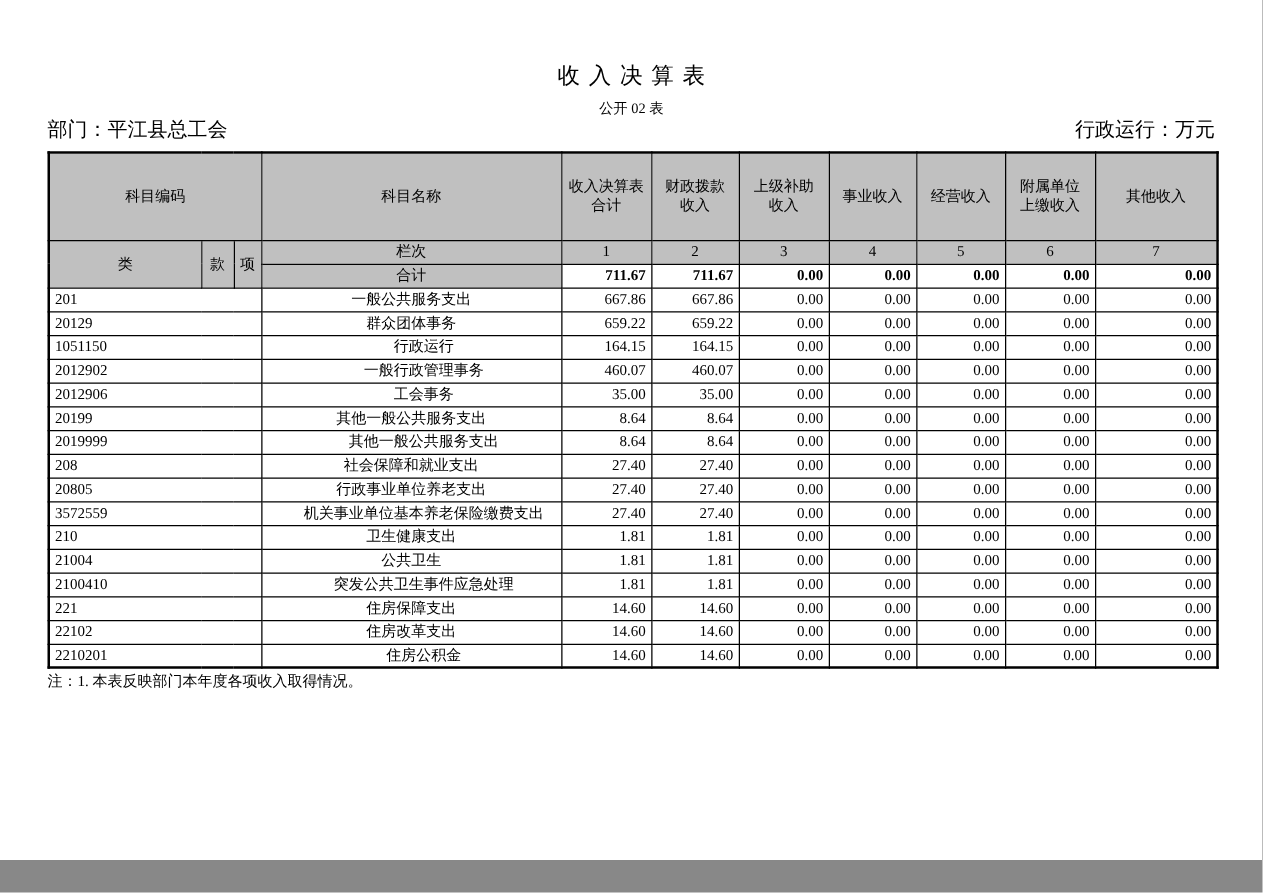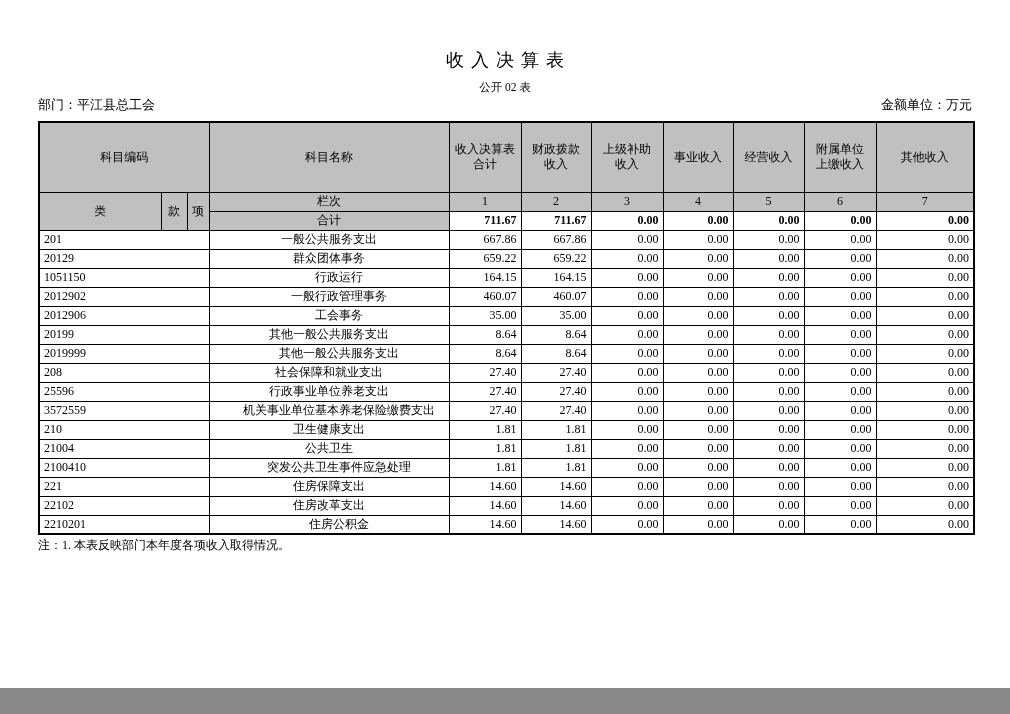--- a/index.html
+++ b/index.html
@@ -26,21 +26,21 @@
   .form-code {
     margin-top: 8px;
     text-align: center;
     font-size: 11.5px;
     line-height: 14px;
   }
   .meta-row {
     margin-top: 4px;
     display: flex;
     justify-content: space-between;
-    font-size: 13px;
+    font-size: 16px;
     line-height: 14px;
   }
   table.income {
     margin-top: 9px;
     width: 935px;
     table-layout: fixed;
     border-collapse: collapse;
     border: 2px solid var(--border-color);
   }
   table.income th, table.income td {
@@ -73,21 +73,21 @@
 <body>
 
 <div class="page">
 
   <h1 class="title">收入决算表</h1>
 
   <div class="form-code">公开 02 表</div>
 
   <div class="meta-row">
     <span>部门：平江县总工会</span>
-    <span>金额单位：万元</span>
+    <span>行政运行：万元</span>
   </div>
 
   <table class="income">
     <colgroup>
       <col style="width:122px">
         <col style="width:26px">
         <col style="width:22px">
       <col style="width:240px">
       <col style="width:72px">
         <col style="width:70px">
@@ -220,21 +220,21 @@
     <td class="name">社会保障和就业支出</td>
     <td class="num">27.40</td>
     <td class="num">27.40</td>
     <td class="num">0.00</td>
     <td class="num">0.00</td>
     <td class="num">0.00</td>
     <td class="num">0.00</td>
     <td class="num">0.00</td>
   </tr>
         <tr>
-    <td class="code" colspan="3">25596</td>
+    <td class="code" colspan="3">20805</td>
     <td class="name">行政事业单位养老支出</td>
     <td class="num">27.40</td>
     <td class="num">27.40</td>
     <td class="num">0.00</td>
     <td class="num">0.00</td>
     <td class="num">0.00</td>
     <td class="num">0.00</td>
     <td class="num">0.00</td>
   </tr>
         <tr>

